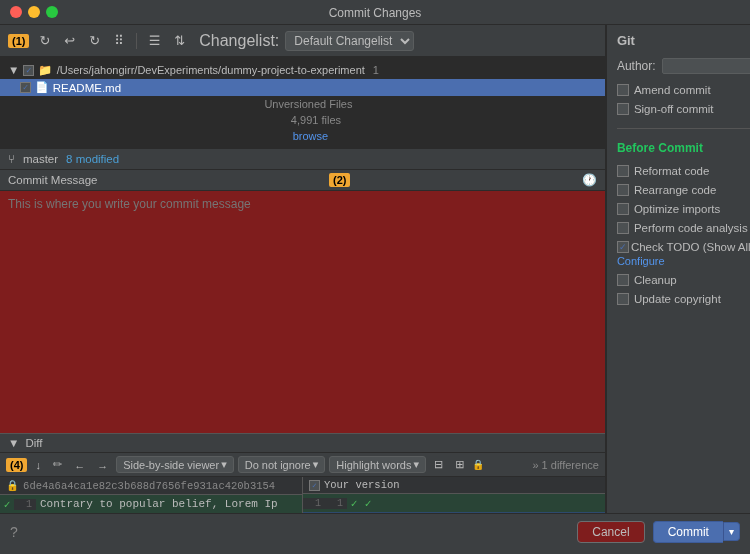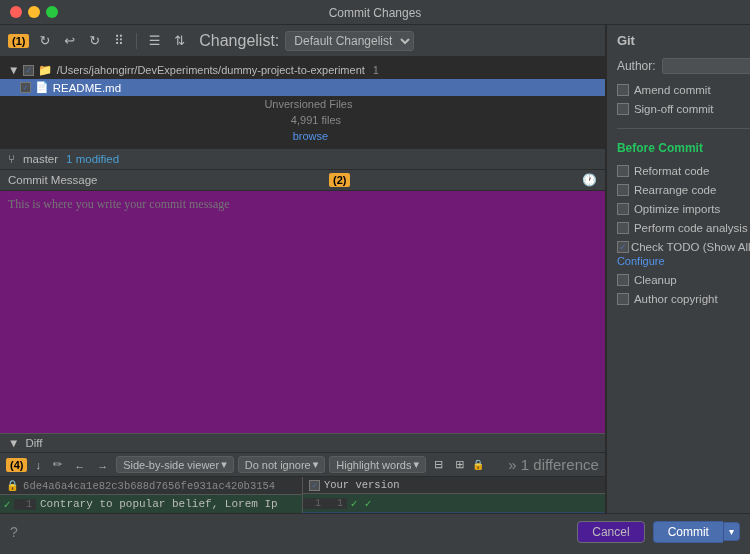--- a/index.html
+++ b/index.html
@@ -148,23 +148,23 @@
       align-items: center;
       justify-content: space-between;
       padding: 3px 8px;
       background: #3c3f41;
       border-bottom: 1px solid #2b2b2b;
       font-size: 11.5px;
       color: #bbbbbb;
     }
     .commit-message-area {
       flex: 1;
-      background: #701a75;
+      background: #7f1d1d;
       color: #a9b7c6;
-      font-family: Liberation Serif, serif;
+      font-family: Liberation Sans, sans-serif;
       font-size: 12px;
       padding: 6px 8px;
       border: none;
       resize: none;
       outline: none;
     }
 
     .diff-section {
       border-top: 1px solid #555;
     }
@@ -203,21 +203,21 @@
       border-radius: 3px;
       cursor: pointer;
       display: flex;
       align-items: center;
       gap: 2px;
       white-space: nowrap;
     }
     .diff-info {
       margin-left: auto;
       color: #888;
-      font-size: 15px;
+      font-size: 11px;
       white-space: nowrap;
     }
 
     .diff-content {
       display: flex;
       background: #2b2b2b;
       font-family: 'Courier New', monospace;
       font-size: 11px;
     }
     .diff-left, .diff-right {
@@ -363,21 +363,21 @@
       background: #3c3f41;
       border-top: 1px solid #2b2b2b;
       gap: 8px;
       position: absolute;
       bottom: 0;
       left: 0;
       right: 0;
       height: 36px;
     }
     .btn-cancel {
-      background: #4c1d95;
+      background: #7f1d1d;
       border: 1px solid #6a6e70;
       color: #bbbbbb;
       font-size: 12px;
       padding: 3px 14px;
       border-radius: 4px;
       cursor: pointer;
     }
     .btn-commit-group {
       display: flex;
       align-items: center;
@@ -469,21 +469,21 @@
       <div class="tree-item tree-indent-1 unversioned">
         <span>Unversioned Files</span>
         <span style="margin-left:15px;">4,991 files</span>
         <span style="margin-left:4px;" class="browse-link">browse</span>
       </div>
     </div>
 
     <div class="branch-bar">
       <span class="branch-icon">⑂</span>
       <span class="branch-name">master</span>
-      <span class="modified-badge">1 modified</span>
+      <span class="modified-badge">8 modified</span>
     </div>
 
     <div class="commit-message-section">
       <div class="commit-message-header">
         <span>Commit Message</span>
         <span class="annotation">(2)</span>
         <span style="color:#888; font-size:12px;">🕐</span>
       </div>
       <textarea class="commit-message-area" placeholder="This is where you write your commit message" style=""></textarea>
     </div>
@@ -632,21 +632,21 @@
       <span class="configure-link">Configure</span>
     </div>
 
     <div class="option-row">
       <div class="option-checkbox"></div>
       <span>Cleanup</span>
     </div>
 
     <div class="option-row">
       <div class="option-checkbox"></div>
-      <span>Author copyright</span>
+      <span>Update copyright</span>
     </div>
   </div>
 </div>
 
 <div class="bottom-bar">
   <span class="help-icon">?</span>
   <button class="btn-cancel">Cancel</button>
   <div class="btn-commit-group">
     <button class="btn-commit">Commit</button>
     <button class="btn-commit-arrow">▾</button>

